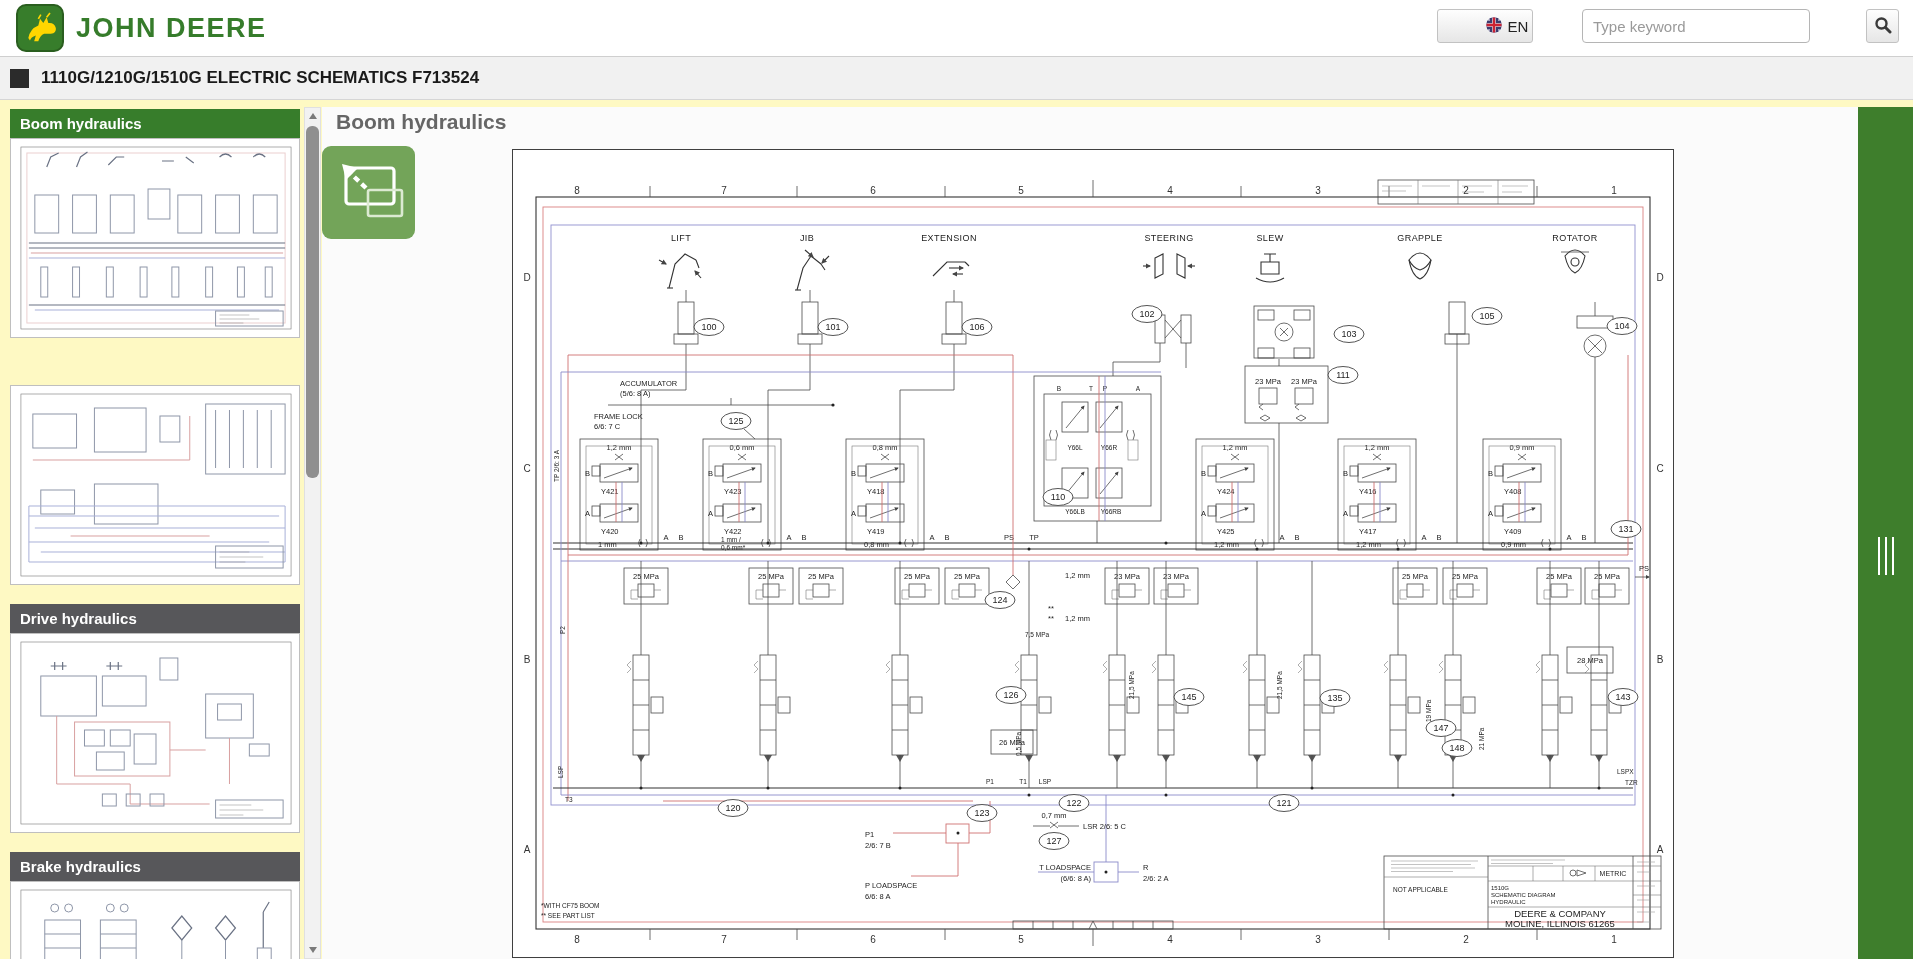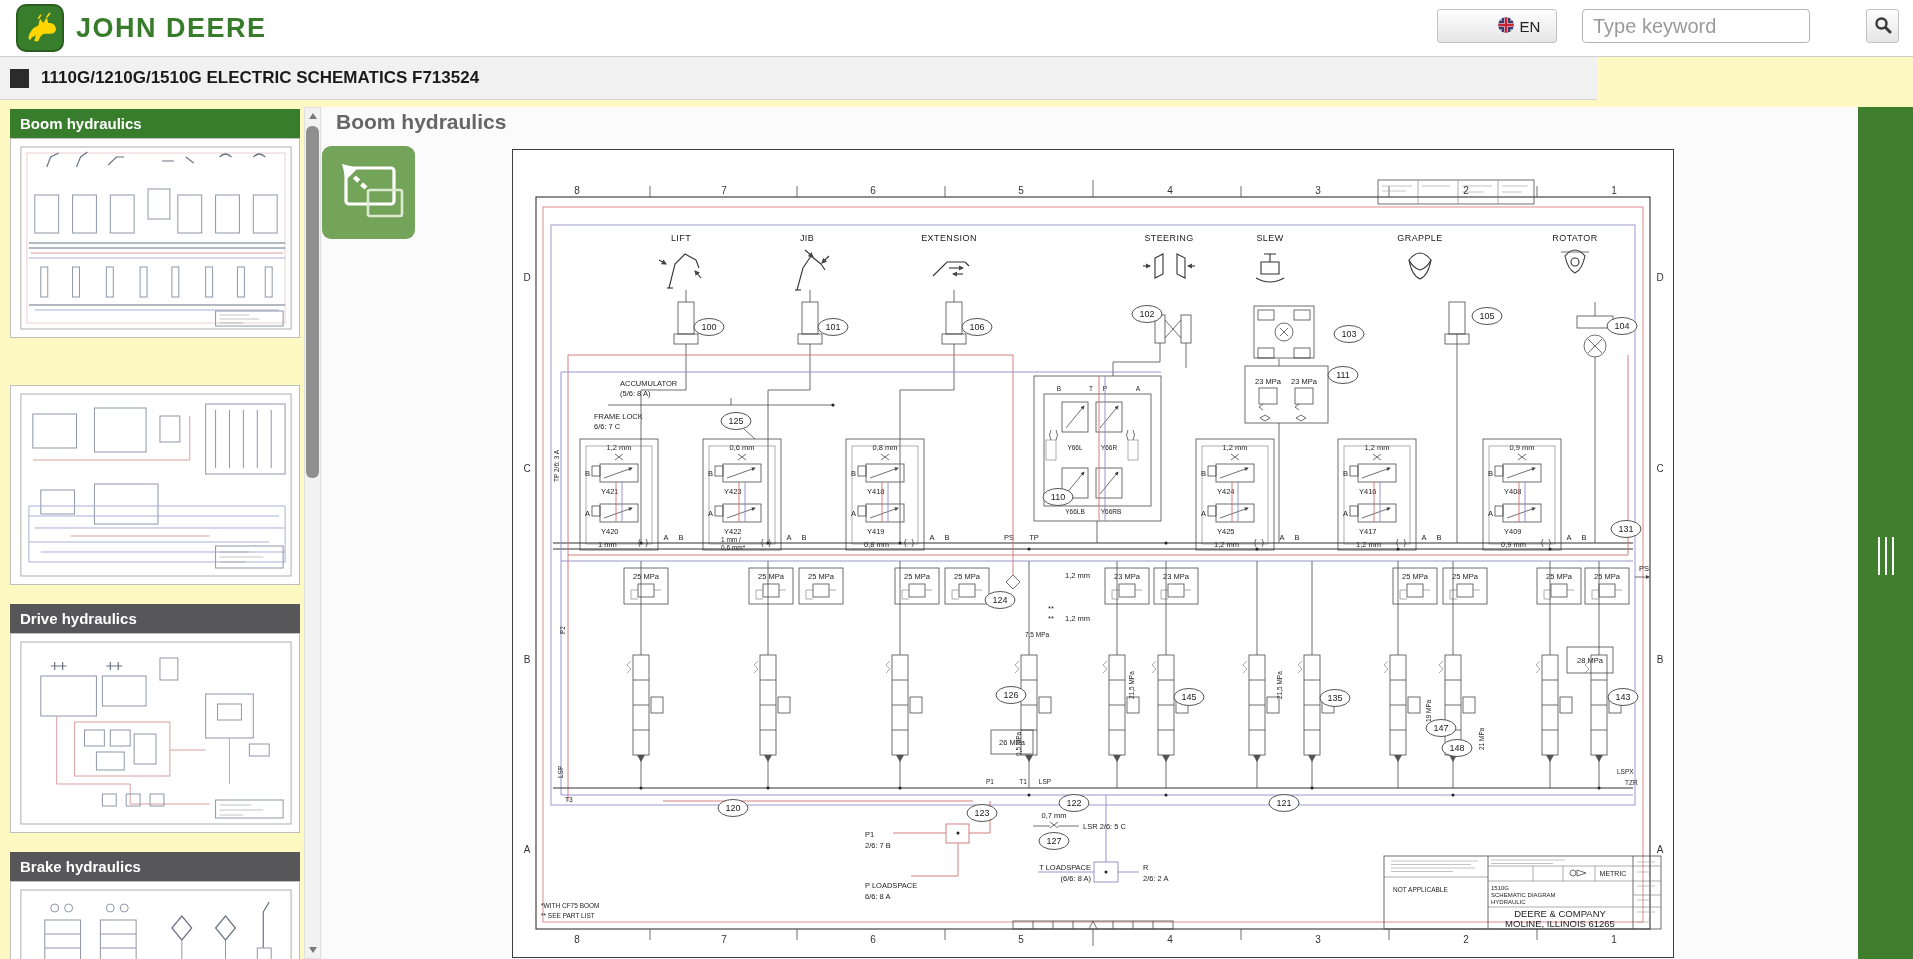--- a/index.html
+++ b/index.html
@@ -4,27 +4,27 @@
 <style>
   html,body{margin:0;padding:0;background:#e9e9e9;font-family:"Liberation Sans",sans-serif;}
   #page{position:relative;width:1913px;height:959px;overflow:hidden;background:#fef9c3;}
 
   
   #header{position:absolute;left:0;top:0;width:1913px;height:56px;background:#ffffff;border-bottom:1px solid #cfcfcf;}
   #logo-wrap{position:absolute;left:16px;top:4px;display:flex;align-items:center;gap:12px;cursor:pointer;}
   #logo-badge{width:48px;height:48px;border-radius:10px;background:#377D2B;border:2px solid #2a5e1f;display:flex;align-items:center;justify-content:center;box-sizing:border-box;}
   #brand{font-size:27px;font-weight:bold;color:#367C2B;letter-spacing:1.5px;}
   .hbtn{position:absolute;top:9px;height:34px;box-sizing:border-box;border:1px solid #c2c2c2;border-radius:3px;background:linear-gradient(#fefefe,#e6e6e6);display:flex;align-items:center;justify-content:center;gap:6px;font-size:15px;color:#222;cursor:pointer;}
-  #lang-btn{left:1437px;width:120px;padding-left:44px;}
-  #search-input{position:absolute;left:1582px;top:9px;width:228px;height:34px;box-sizing:border-box;border:1px solid #b5b5b5;border-radius:4px;padding:0 10px;font-size:20px;color:#444;font-family:"Liberation Sans",sans-serif;}
+  #lang-btn{left:1437px;width:96px;padding-left:44px;}
+  #search-input{position:absolute;left:1582px;top:9px;width:228px;height:34px;box-sizing:border-box;border:1px solid #b5b5b5;border-radius:4px;padding:0 10px;font-size:15px;color:#444;font-family:"Liberation Sans",sans-serif;}
   #search-input::placeholder{color:#9a9a9a;}
   #search-btn{left:1866px;width:33px;}
 
   
-  #navbar{position:absolute;left:0;top:57px;width:1597px;height:43px;background:#f1f1f1;border-bottom:1px solid #d6d6d6;display:flex;align-items:center;padding-left:10px;box-sizing:border-box;gap:28px;}
+  #navbar{position:absolute;left:0;top:57px;width:1913px;height:43px;background:#f1f1f1;border-bottom:1px solid #d6d6d6;display:flex;align-items:center;padding-left:10px;box-sizing:border-box;gap:28px;}
   .nav-item{display:flex;align-items:center;gap:12px;cursor:pointer;}
   .nav-sq{width:19px;height:19px;}
   .nav-label{font-size:17px;font-weight:bold;}
   #nav-electric .nav-sq{background:#2b2b2b;}
   #nav-electric .nav-label{color:#1a1a1a;}
   #nav-hydraulic .nav-sq{background:#2e7d32;}
   #nav-hydraulic .nav-label{color:#1D9E3E;}
 
   
   .side-card-header{position:absolute;left:10px;width:290px;height:29px;box-sizing:border-box;color:#fff;font-size:15px;font-weight:bold;padding:6px 0 0 10px;cursor:pointer;}

